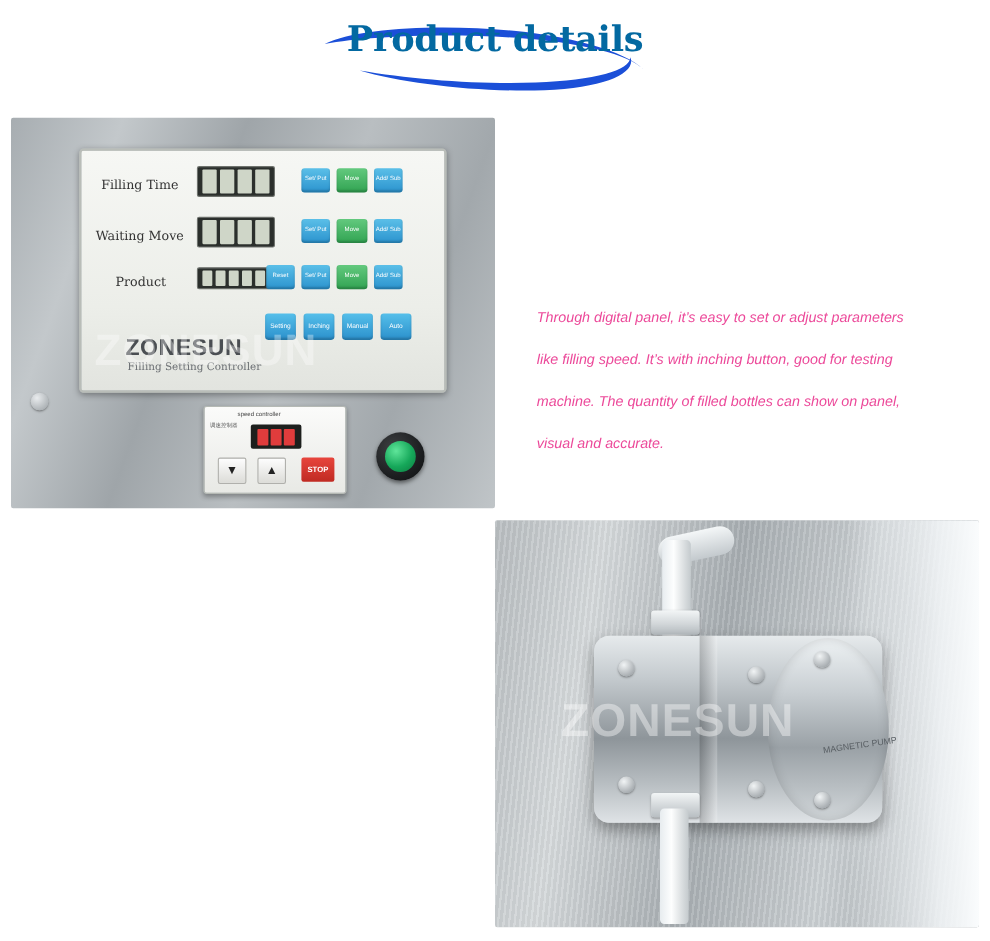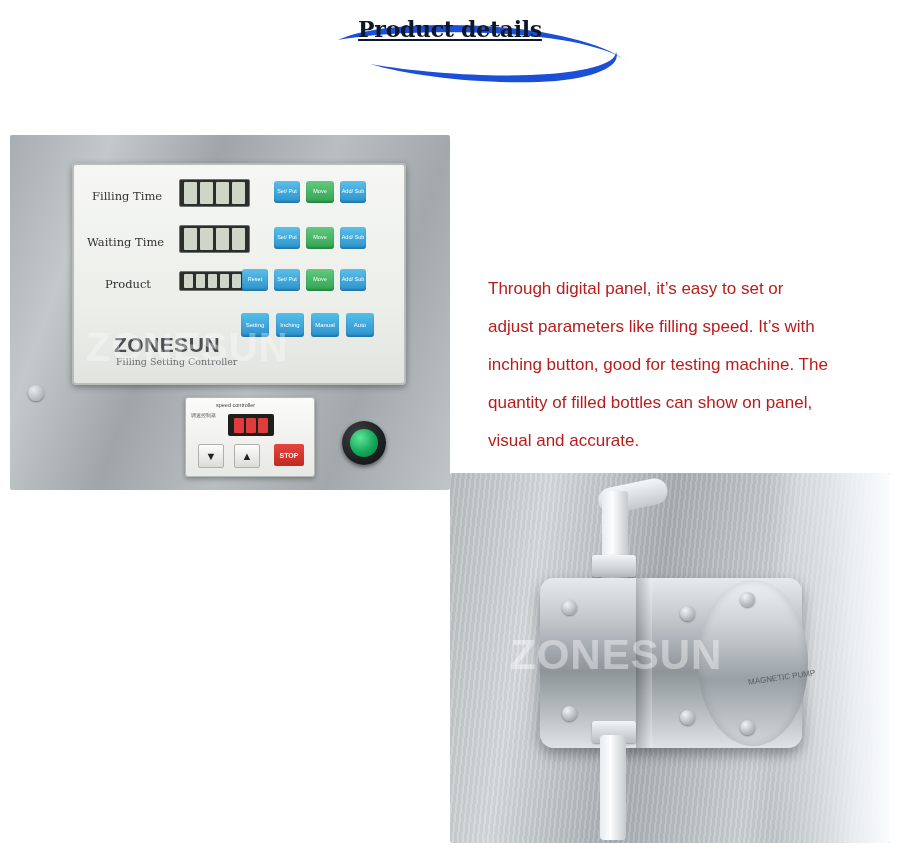--- a/index.html
+++ b/index.html
@@ -36,44 +36,42 @@
   .swoosh {
     position: absolute;
     left: -6px;
     top: 6px;
     width: 312px;
     height: 62px;
     pointer-events: none;
   }
   .page-title {
     position: relative;
-    font-size: 22px;
+    font-size: 32px;
     font-weight: bold;
     letter-spacing: -0.3px;
-    color: #0f172a;
+    color: #0369a1;
     z-index: 2;
     font-family: "DejaVu Serif", serif;
-    text-decoration: underline;
   }
 
   
   .sec1 {
     position: relative;
     height: 370px;
   }
   .photo1 {
     position: absolute;
     left: 10px;
     top: 12px;
     width: 440px;
     height: 355px;
     border-radius: 2px;
     overflow: hidden;
     background: linear-gradient(110deg,#a7adb1 0%, #c3c8cb 18%, #9fa5a9 38%, #b9bec1 58%, #a2a8ac 78%, #c0c5c8 100%);
-    margin-top: 28px;
   }
   .panel-box {
     position: absolute;
     left: 62px;
     top: 28px;
     width: 330px;
     height: 218px;
     background: linear-gradient(180deg,#f6f7f4 0%, #eceee9 65%, #e2e4df 100%);
     border: 2px solid #b9bdb8;
     border-radius: 4px;
@@ -274,23 +272,24 @@
     border-radius: 50%;
     background: radial-gradient(circle at 35% 30%, #e9ecee, #9aa0a4);
     box-shadow: 0 1px 2px rgba(0,0,0,0.4);
   }
 
   .text1 {
     position: absolute;
     left: 488px;
     top: 175px;
     width: 340px;
-    font-size: 17px;
+    font-size: 13px;
     line-height: 38px;
-    color: #b91c1c;
+    color: #ec4899;
+    font-style: italic;
   }
 
   
   .sec2 {
     position: relative;
     height: 390px;
   }
   .photo2 {
     position: absolute;
     left: 450px;
@@ -436,21 +435,21 @@
           <span></span>
           <span></span>
           <span></span>
       </div>
       <div class="btn-cyan" style="left:200px; top:16px;">Set/
 Put</div>
       <div class="btn-green btn-wide" style="left:232px; top:16px;">Move</div>
       <div class="btn-cyan" style="left:266px; top:16px;">Add/
 Sub</div>
 
-      <div class="row-label" style="left:13px; top:70px;">Waiting Time</div>
+      <div class="row-label" style="left:13px; top:70px;">Waiting Move</div>
       <div class="lcd" style="left:105px; top:60px;">
         <span></span>
           <span></span>
           <span></span>
           <span></span>
       </div>
       <div class="btn-cyan" style="left:200px; top:62px;">Set/
 Put</div>
       <div class="btn-green btn-wide" style="left:232px; top:62px;">Move</div>
       <div class="btn-cyan" style="left:266px; top:62px;">Add/

